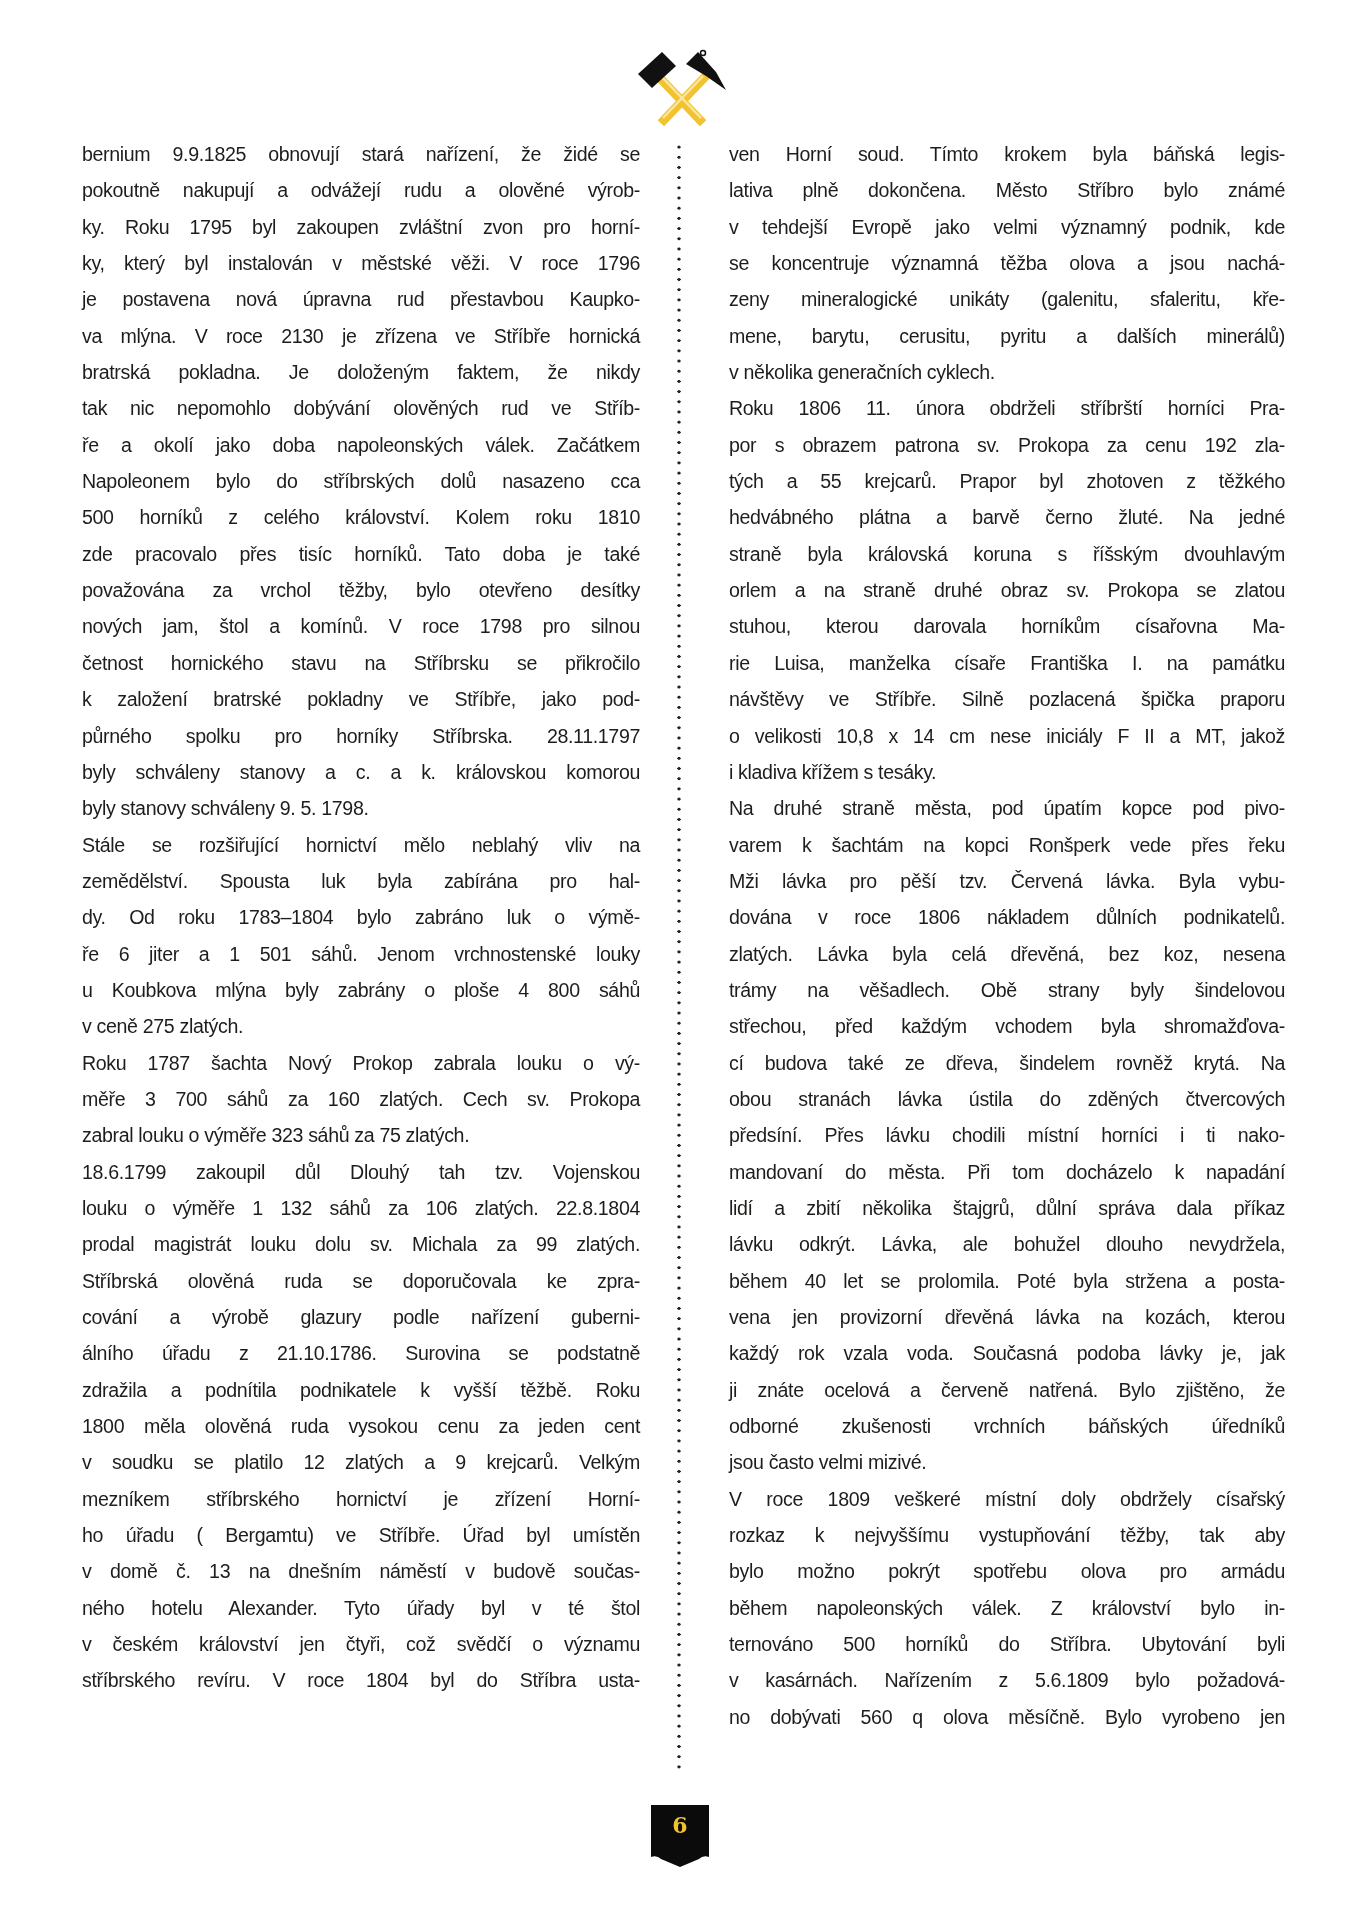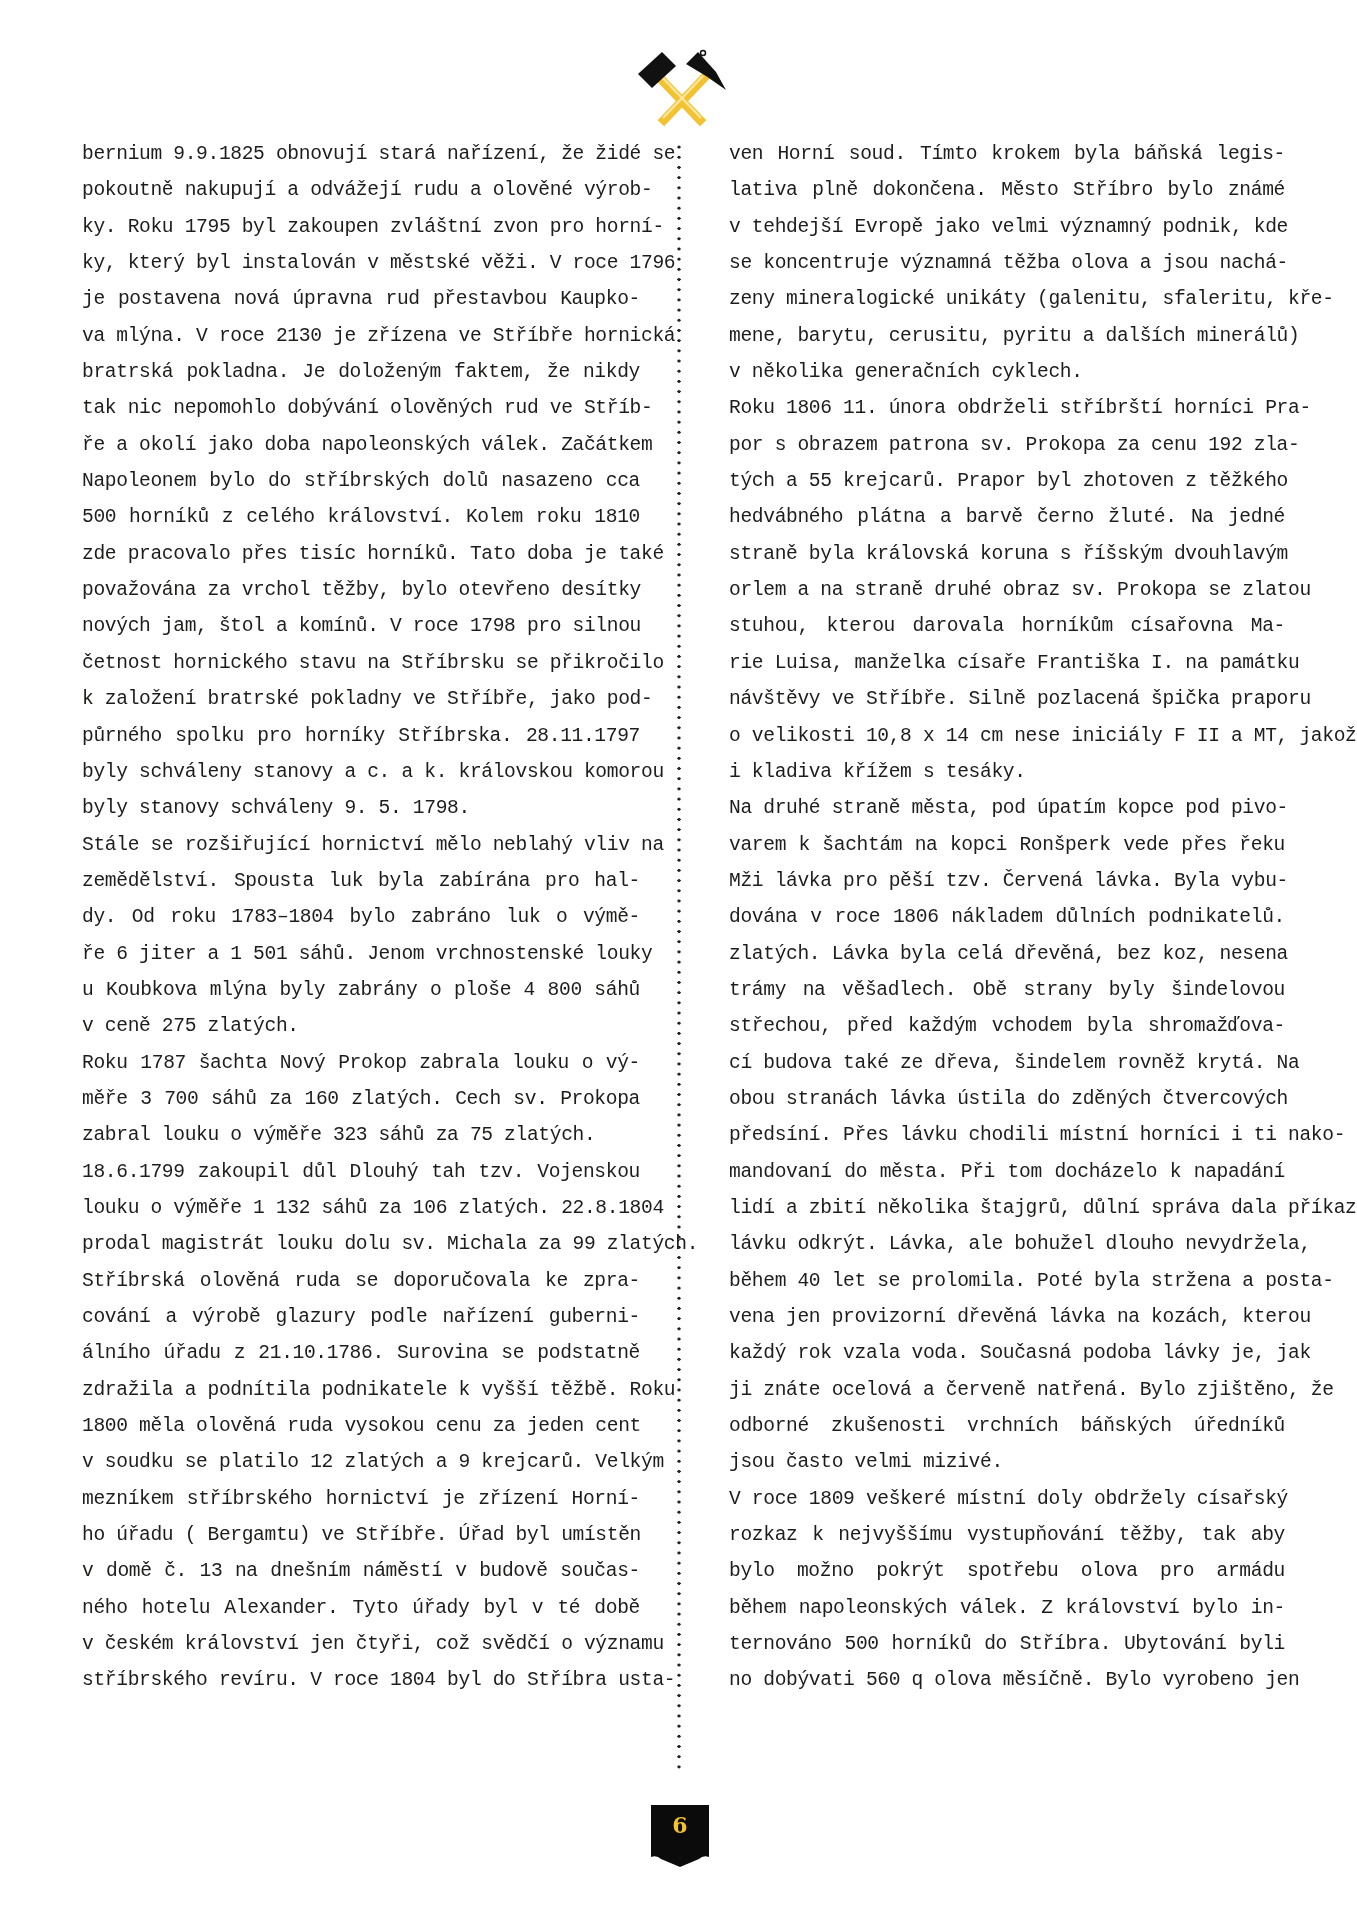--- a/index.html
+++ b/index.html
@@ -5,21 +5,21 @@
   html, body { margin: 0; padding: 0; background: #ffffff; }
   body { width: 1357px; height: 1920px; position: relative; overflow: hidden; }
   .page { position: absolute; left: 0; top: 0; width: 1357px; height: 1920px; background: #ffffff; }
 
   .emblem { position: absolute; left: 634px; top: 48px; width: 96px; height: 80px; }
 
   .column {
     position: absolute;
     top: 136px;
     width: 558px;
-    font-family: Liberation Mono, monospace;
+    font-family: Liberation Sans, sans-serif;
     font-size: 19.6px;
     line-height: 36.35px;
     color: #1d1d1b;
   }
   .col-left { left: 82px; }
   .col-right { left: 729px; width: 556px; }
 
   .line {
     display: block;
     height: 36.35px;
@@ -105,21 +105,21 @@
       <span class="line">prodal magistrát louku dolu sv. Michala za 99 zlatých.</span>
       <span class="line">Stříbrská olověná ruda se doporučovala ke zpra-</span>
       <span class="line">cování a výrobě glazury podle nařízení guberni-</span>
       <span class="line">álního úřadu z 21.10.1786. Surovina se podstatně</span>
       <span class="line">zdražila a podnítila podnikatele k vyšší těžbě. Roku</span>
       <span class="line">1800 měla olověná ruda vysokou cenu za jeden cent</span>
       <span class="line">v soudku se platilo 12 zlatých a 9 krejcarů. Velkým</span>
       <span class="line">mezníkem stříbrského hornictví je zřízení Horní-</span>
       <span class="line">ho úřadu ( Bergamtu) ve Stříbře. Úřad byl umístěn</span>
       <span class="line">v domě č. 13 na dnešním náměstí v budově součas-</span>
-      <span class="line">ného hotelu Alexander. Tyto úřady byl v té době</span>
+      <span class="line">ného hotelu Alexander. Tyto úřady byl v té štol</span>
       <span class="line">v českém království jen čtyři, což svědčí o významu</span>
       <span class="line">stříbrského revíru. V roce 1804 byl do Stříbra usta-</span>
     </div>
 
   <div class="divider"></div>
 
   <div class="column col-right" id="col-right">
       <span class="line">ven Horní soud. Tímto krokem byla báňská legis-</span>
       <span class="line">lativa plně dokončena. Město Stříbro bylo známé</span>
       <span class="line">v tehdejší Evropě jako velmi významný podnik, kde</span>
@@ -155,20 +155,21 @@
       <span class="line">vena jen provizorní dřevěná lávka na kozách, kterou</span>
       <span class="line">každý rok vzala voda. Současná podoba lávky je, jak</span>
       <span class="line">ji znáte ocelová a červeně natřená. Bylo zjištěno, že</span>
       <span class="line">odborné zkušenosti vrchních báňských úředníků</span>
       <span class="line last">jsou často velmi mizivé.</span>
       <span class="line">V roce 1809 veškeré místní doly obdržely císařský</span>
       <span class="line">rozkaz k nejvyššímu vystupňování těžby, tak aby</span>
       <span class="line">bylo možno pokrýt spotřebu olova pro armádu</span>
       <span class="line">během napoleonských válek. Z království bylo in-</span>
       <span class="line">ternováno 500 horníků do Stříbra. Ubytování byli</span>
+      <span class="line">v kasárnách. Nařízením z 5.6.1809 bylo požadová-</span>
       <span class="line">no dobývati 560 q olova měsíčně. Bylo vyrobeno jen</span>
     </div>
 
   <svg class="page-tab" viewBox="0 0 58 62">
     <path d="M0,0 H58 V52 Q52,50 48,54 L29,62 L10,54 Q6,50 0,52 Z" fill="#0b0b0b"></path>
   </svg>
   <div class="page-number">6</div>
 </div>
 
 </body></html>

